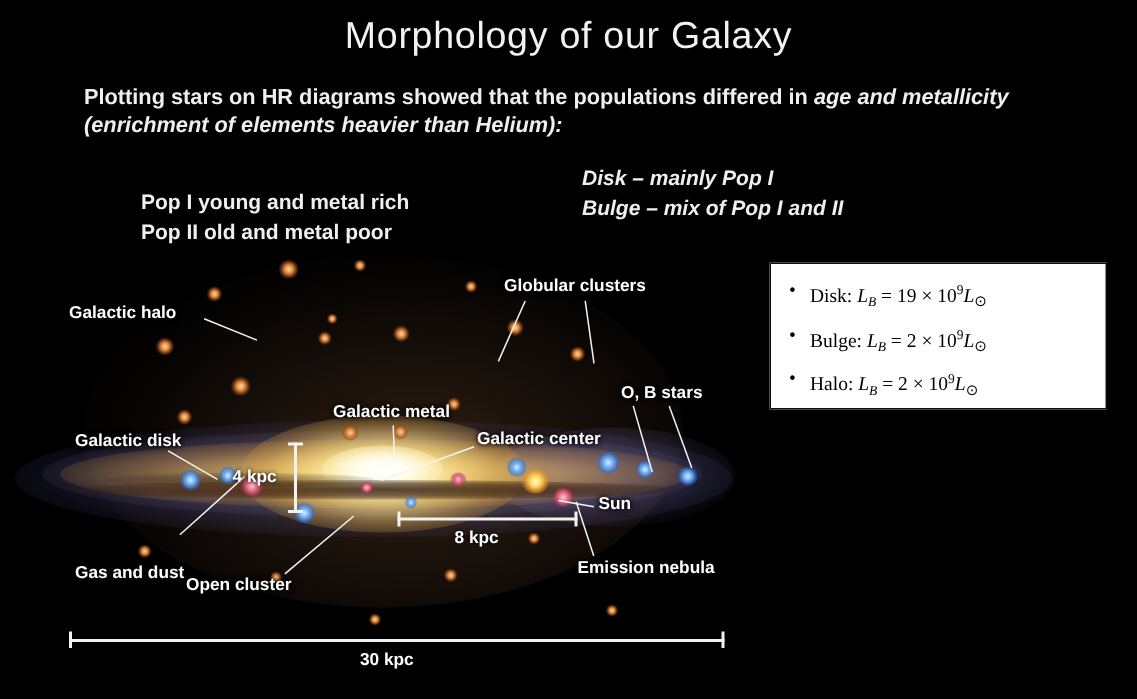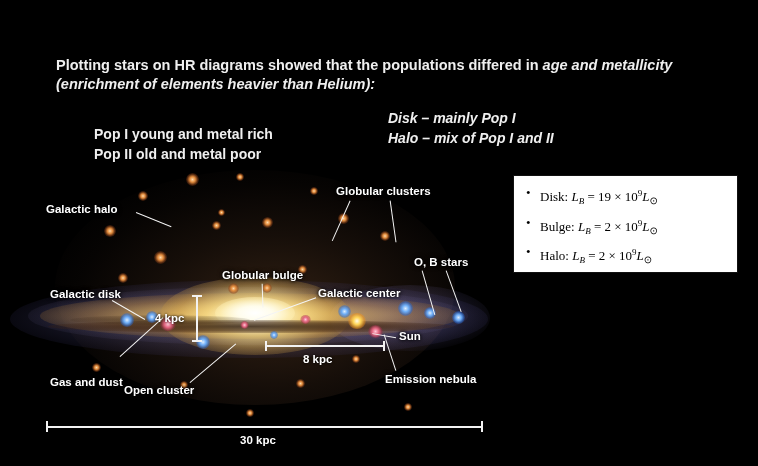--- a/index.html
+++ b/index.html
@@ -87,34 +87,35 @@
   .scalebar{position:absolute;}
   .scalebar .bar{position:absolute;background:#f2f2f2;}
   .scaletxt{position:absolute;color:#fff;font-size:11.5px;font-weight:600;
             text-shadow:0 0 3px #000;white-space:nowrap;}
 </style>
 </head>
 <body>
 
 <div id="slide">
 
+  <div id="title">Morphology of our Galaxy</div>
 
   <div id="intro">
     <span>Plotting stars on HR diagrams showed that the populations differed in </span><i>age and metallicity</i><br>
     <i>(enrichment of elements heavier than Helium):</i>
   </div>
 
   <div id="pop-left" class="poplist">
     <div>Pop I young and metal rich</div>
     <div>Pop II old and metal poor</div>
   </div>
 
   <div id="pop-right" class="poplist">
     <div>Disk – mainly Pop I</div>
-    <div>Halo – mix of Pop I and II</div>
+    <div>Bulge – mix of Pop I and II</div>
   </div>
 
   <div id="galaxy">
     <div class="g" id="halo-glow"></div>
     <div class="g" id="disk-outer"></div>
     <div class="g" id="disk-outer2"></div>
     <div class="g" id="arm-r"></div>
     <div class="g" id="disk-main"></div>
     <div class="g" id="bulge"></div>
     <div class="g" id="core"></div>
@@ -163,21 +164,21 @@
   <div class="lbl" style="left:46px;top:203px;">Galactic halo</div>
   <div class="leader" style="left:136px;top:212px;width:38px;transform:rotate(22deg);"></div>
 
   <div class="lbl" style="left:336px;top:185px;">Globular clusters</div>
   <div class="leader" style="left:350px;top:200px;width:44px;transform:rotate(114deg);"></div>
   <div class="leader" style="left:390px;top:200px;width:42px;transform:rotate(82deg);"></div>
 
   <div class="lbl" style="left:50px;top:288px;">Galactic disk</div>
   <div class="leader" style="left:112px;top:300px;width:38px;transform:rotate(30deg);"></div>
 
-  <div class="lbl" style="left:222px;top:269px;">Globular bulge</div>
+  <div class="lbl" style="left:222px;top:269px;">Galactic metal</div>
   <div class="leader" style="left:262px;top:283px;width:24px;transform:rotate(88deg);"></div>
 
   <div class="lbl" style="left:318px;top:287px;">Galactic center</div>
   <div class="leader" style="left:316px;top:297px;width:66px;transform:rotate(160deg);"></div>
 
   <div class="lbl" style="left:414px;top:256px;">O, B stars</div>
   <div class="leader" style="left:422px;top:270px;width:46px;transform:rotate(74deg);"></div>
   <div class="leader" style="left:446px;top:270px;width:44px;transform:rotate(70deg);"></div>
 
   <div class="lbl" style="left:399px;top:330px;">Sun</div>

